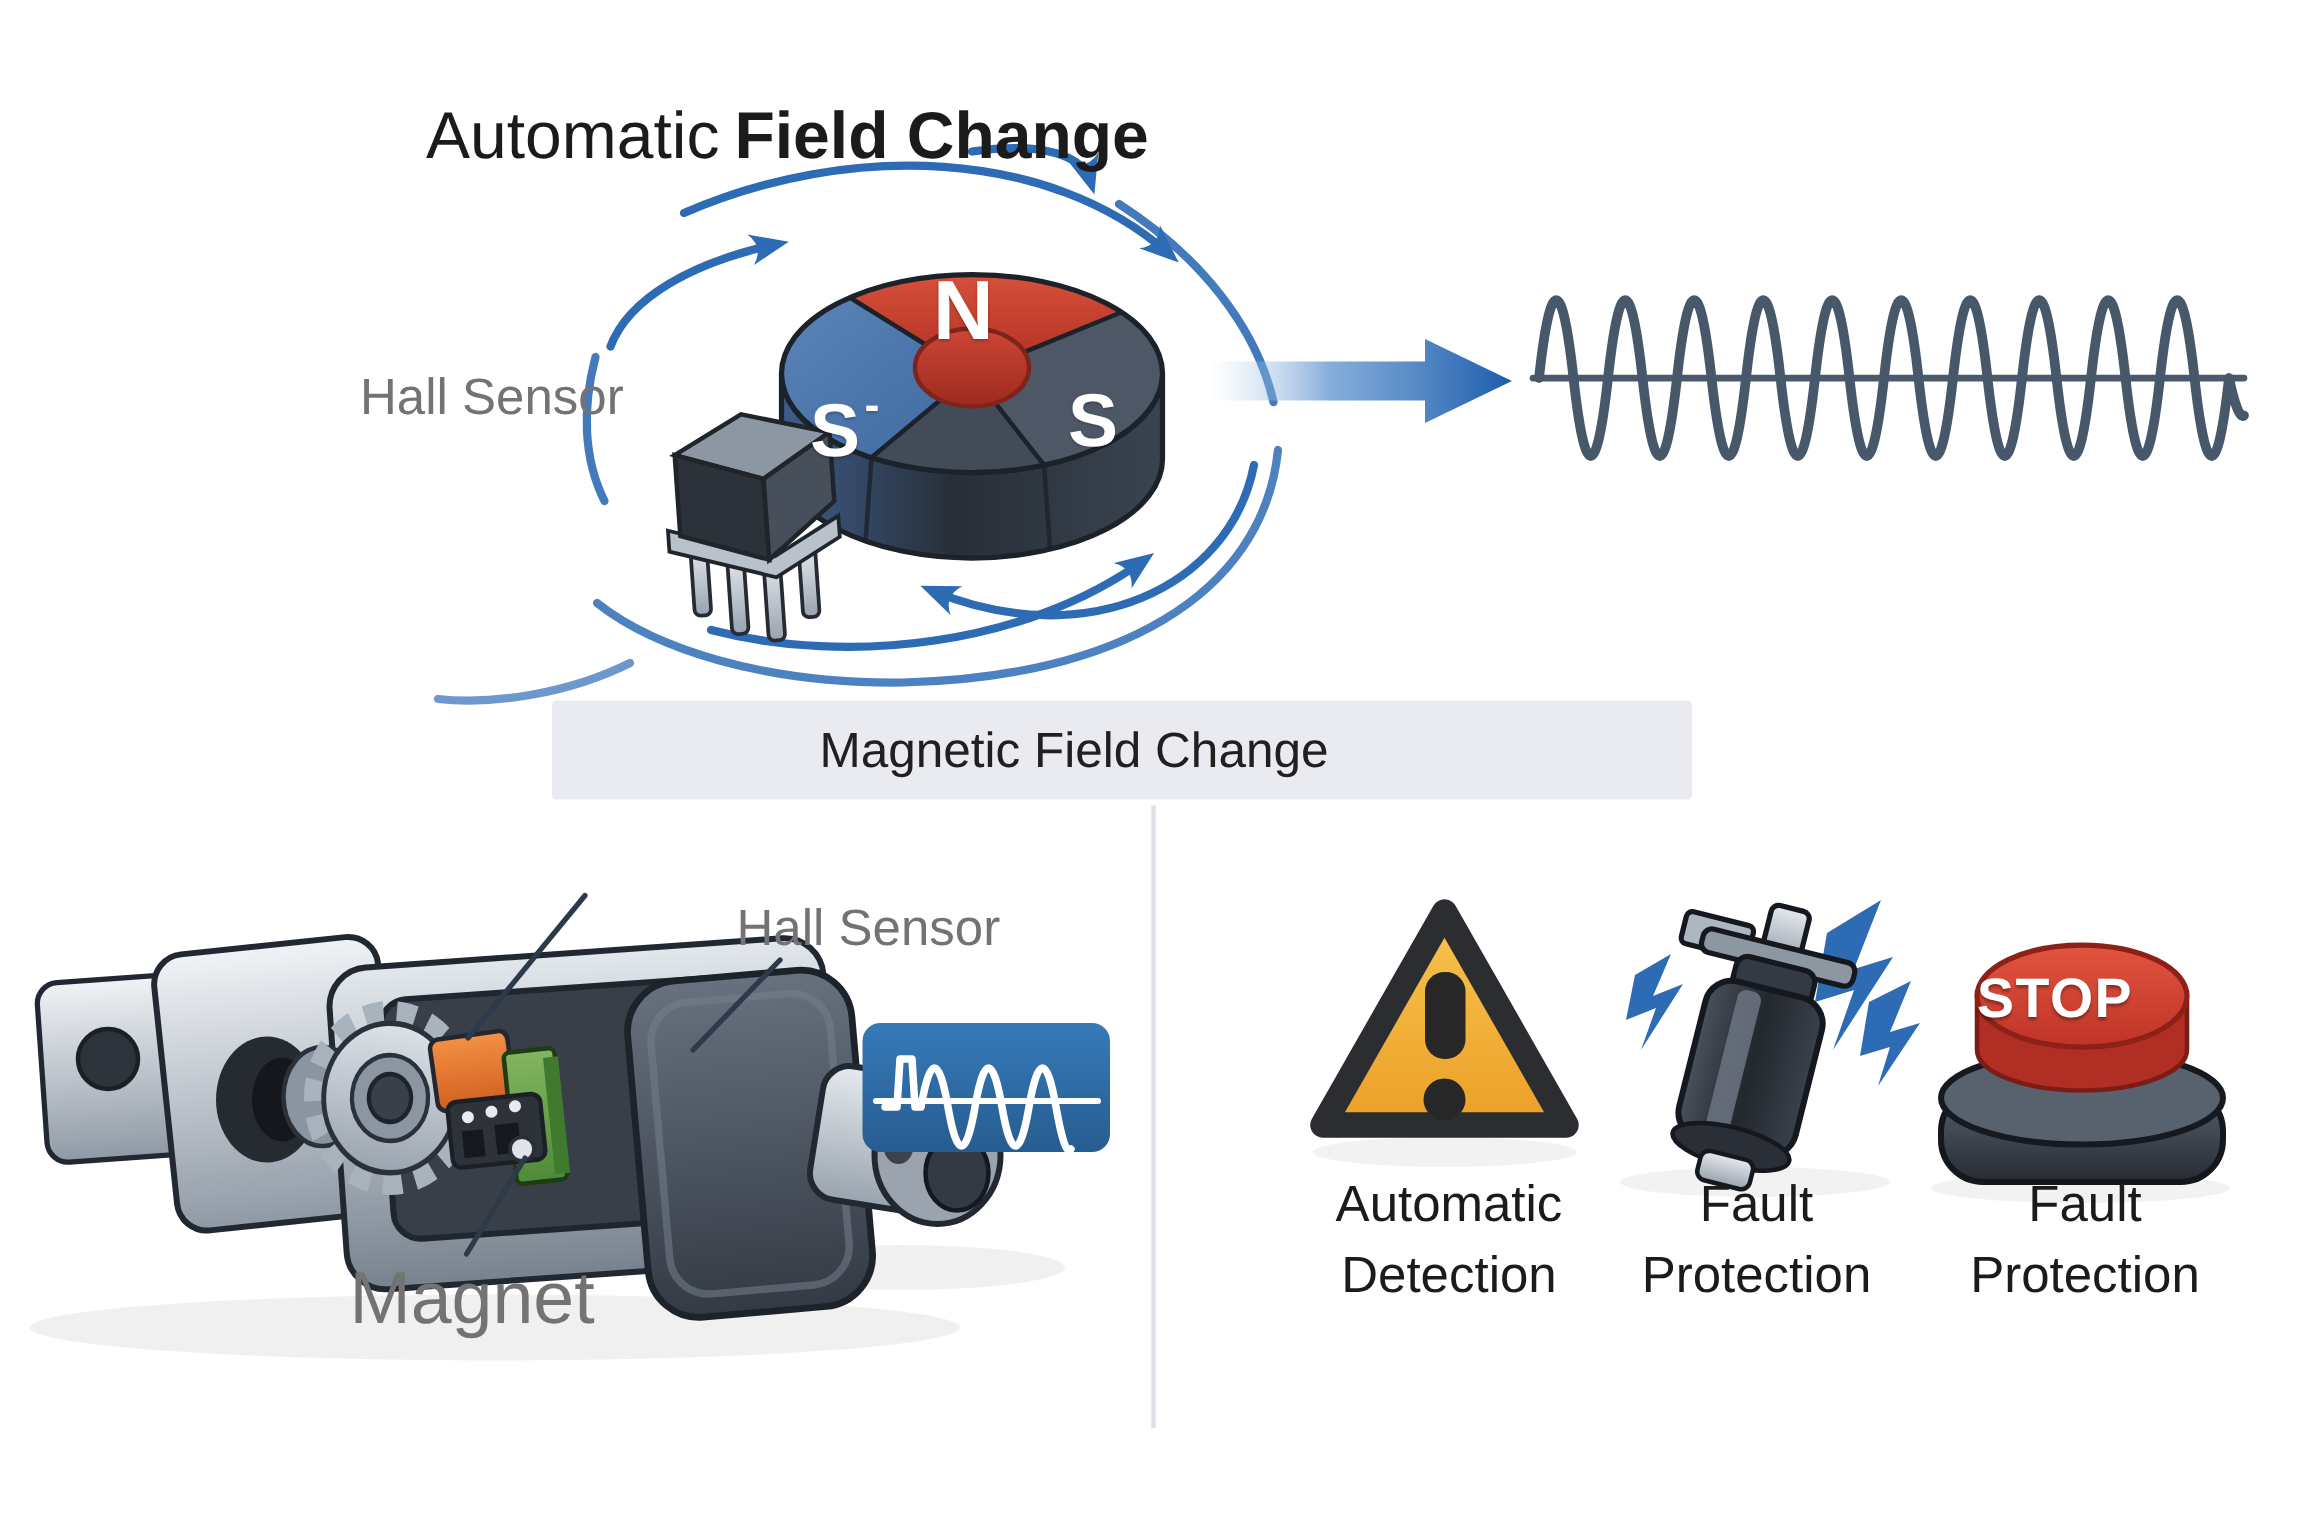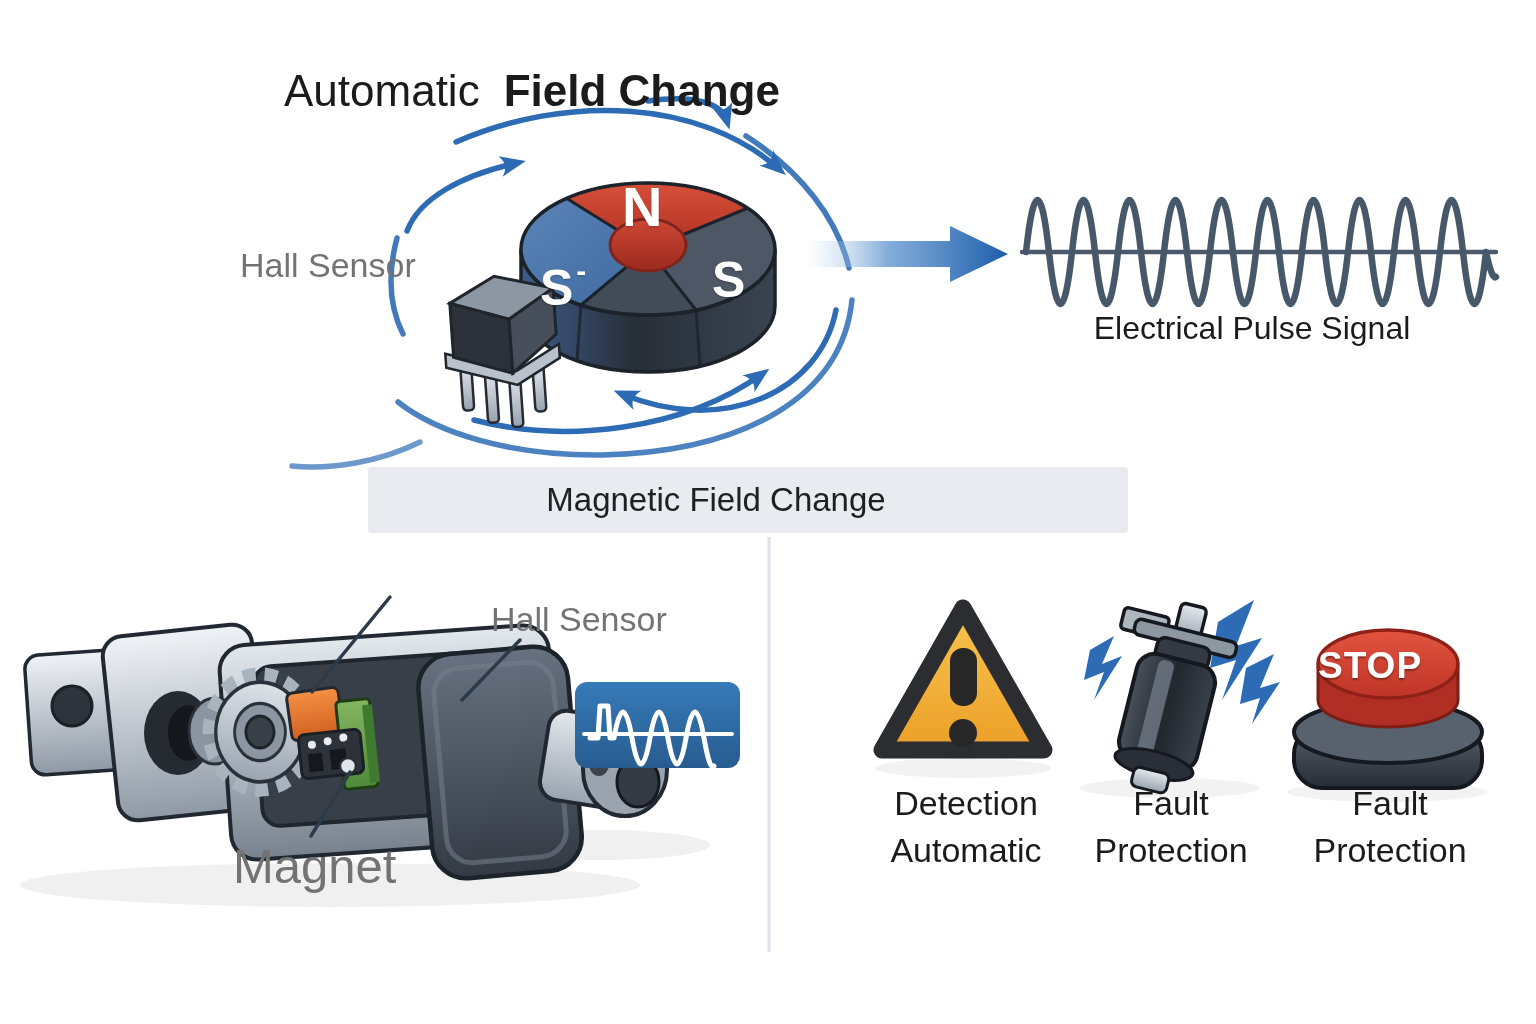--- a/index.html
+++ b/index.html
@@ -4,21 +4,21 @@
 <style>
   html,body{margin:0;padding:0;background:#ffffff;}
   #canvas{
     position:relative;width:1536px;height:1024px;overflow:hidden;
     background:#ffffff;font-family:"Liberation Sans",sans-serif;color:#1b1b1b;
   }
   .abs{position:absolute;}
   .lbl{font-size:34px;font-weight:500;color:#737373;white-space:nowrap;}
   #title{left:284px;top:66px;font-size:44px;white-space:nowrap;}
   #title .reg{font-weight:400;}
-  #title .bold{font-weight:600;margin-left:24px;}
+  #title .bold{font-weight:600;margin-left:10px;}
   #hall-top{left:240px;top:246px;}
   #pulse-label{left:1072px;top:310px;width:360px;text-align:center;font-size:32px;font-weight:500;}
   
   .pole{color:#ffffff;font-weight:700;text-shadow:0 1px 2px rgba(0,0,0,.25);}
   #pole-n{left:622px;top:174px;font-size:56px;}
   #pole-sl{left:540px;top:254px;font-size:50px;}
   #pole-sl .sup{font-size:30px;vertical-align:24px;margin-left:3px;font-weight:800;}
   #pole-sr{left:712px;top:251px;font-size:50px;}
   
   #banner{left:368px;top:467px;width:760px;height:66px;background:#e9ebf1;border-radius:3px;
@@ -273,33 +273,32 @@
   <div class="abs" id="title">
     <span class="reg">Automatic</span><span class="bold">Field Change</span>
   </div>
 
   <div class="abs lbl" id="hall-top">Hall Sensor</div>
 
   <div class="abs pole" id="pole-n">N</div>
   <div class="abs pole" id="pole-sl"><span>S</span><span class="sup">-</span></div>
   <div class="abs pole" id="pole-sr">S</div>
 
-  <div class="abs" id="pulse-label">Electrical Pulse Signal</div>
 
   <div class="abs" id="banner">
     <span class="t1">Magnetic Field Change</span>
     <span style="width:50px"></span>
   </div>
 
   <div class="abs lbl" id="hall-bottom">Hall Sensor</div>
   <div class="abs lbl" id="magnet-label">Magnet</div>
 
   <div class="abs caption" id="cap-0">
+    <div>Automatic</div>
     <div>Detection</div>
-    <div>Automatic</div>
   </div>
   <div class="abs caption" id="cap-1">
     <div>Fault</div>
     <div>Protection</div>
   </div>
   <div class="abs caption" id="cap-2">
     <div>Fault</div>
     <div>Protection</div>
   </div>
 

